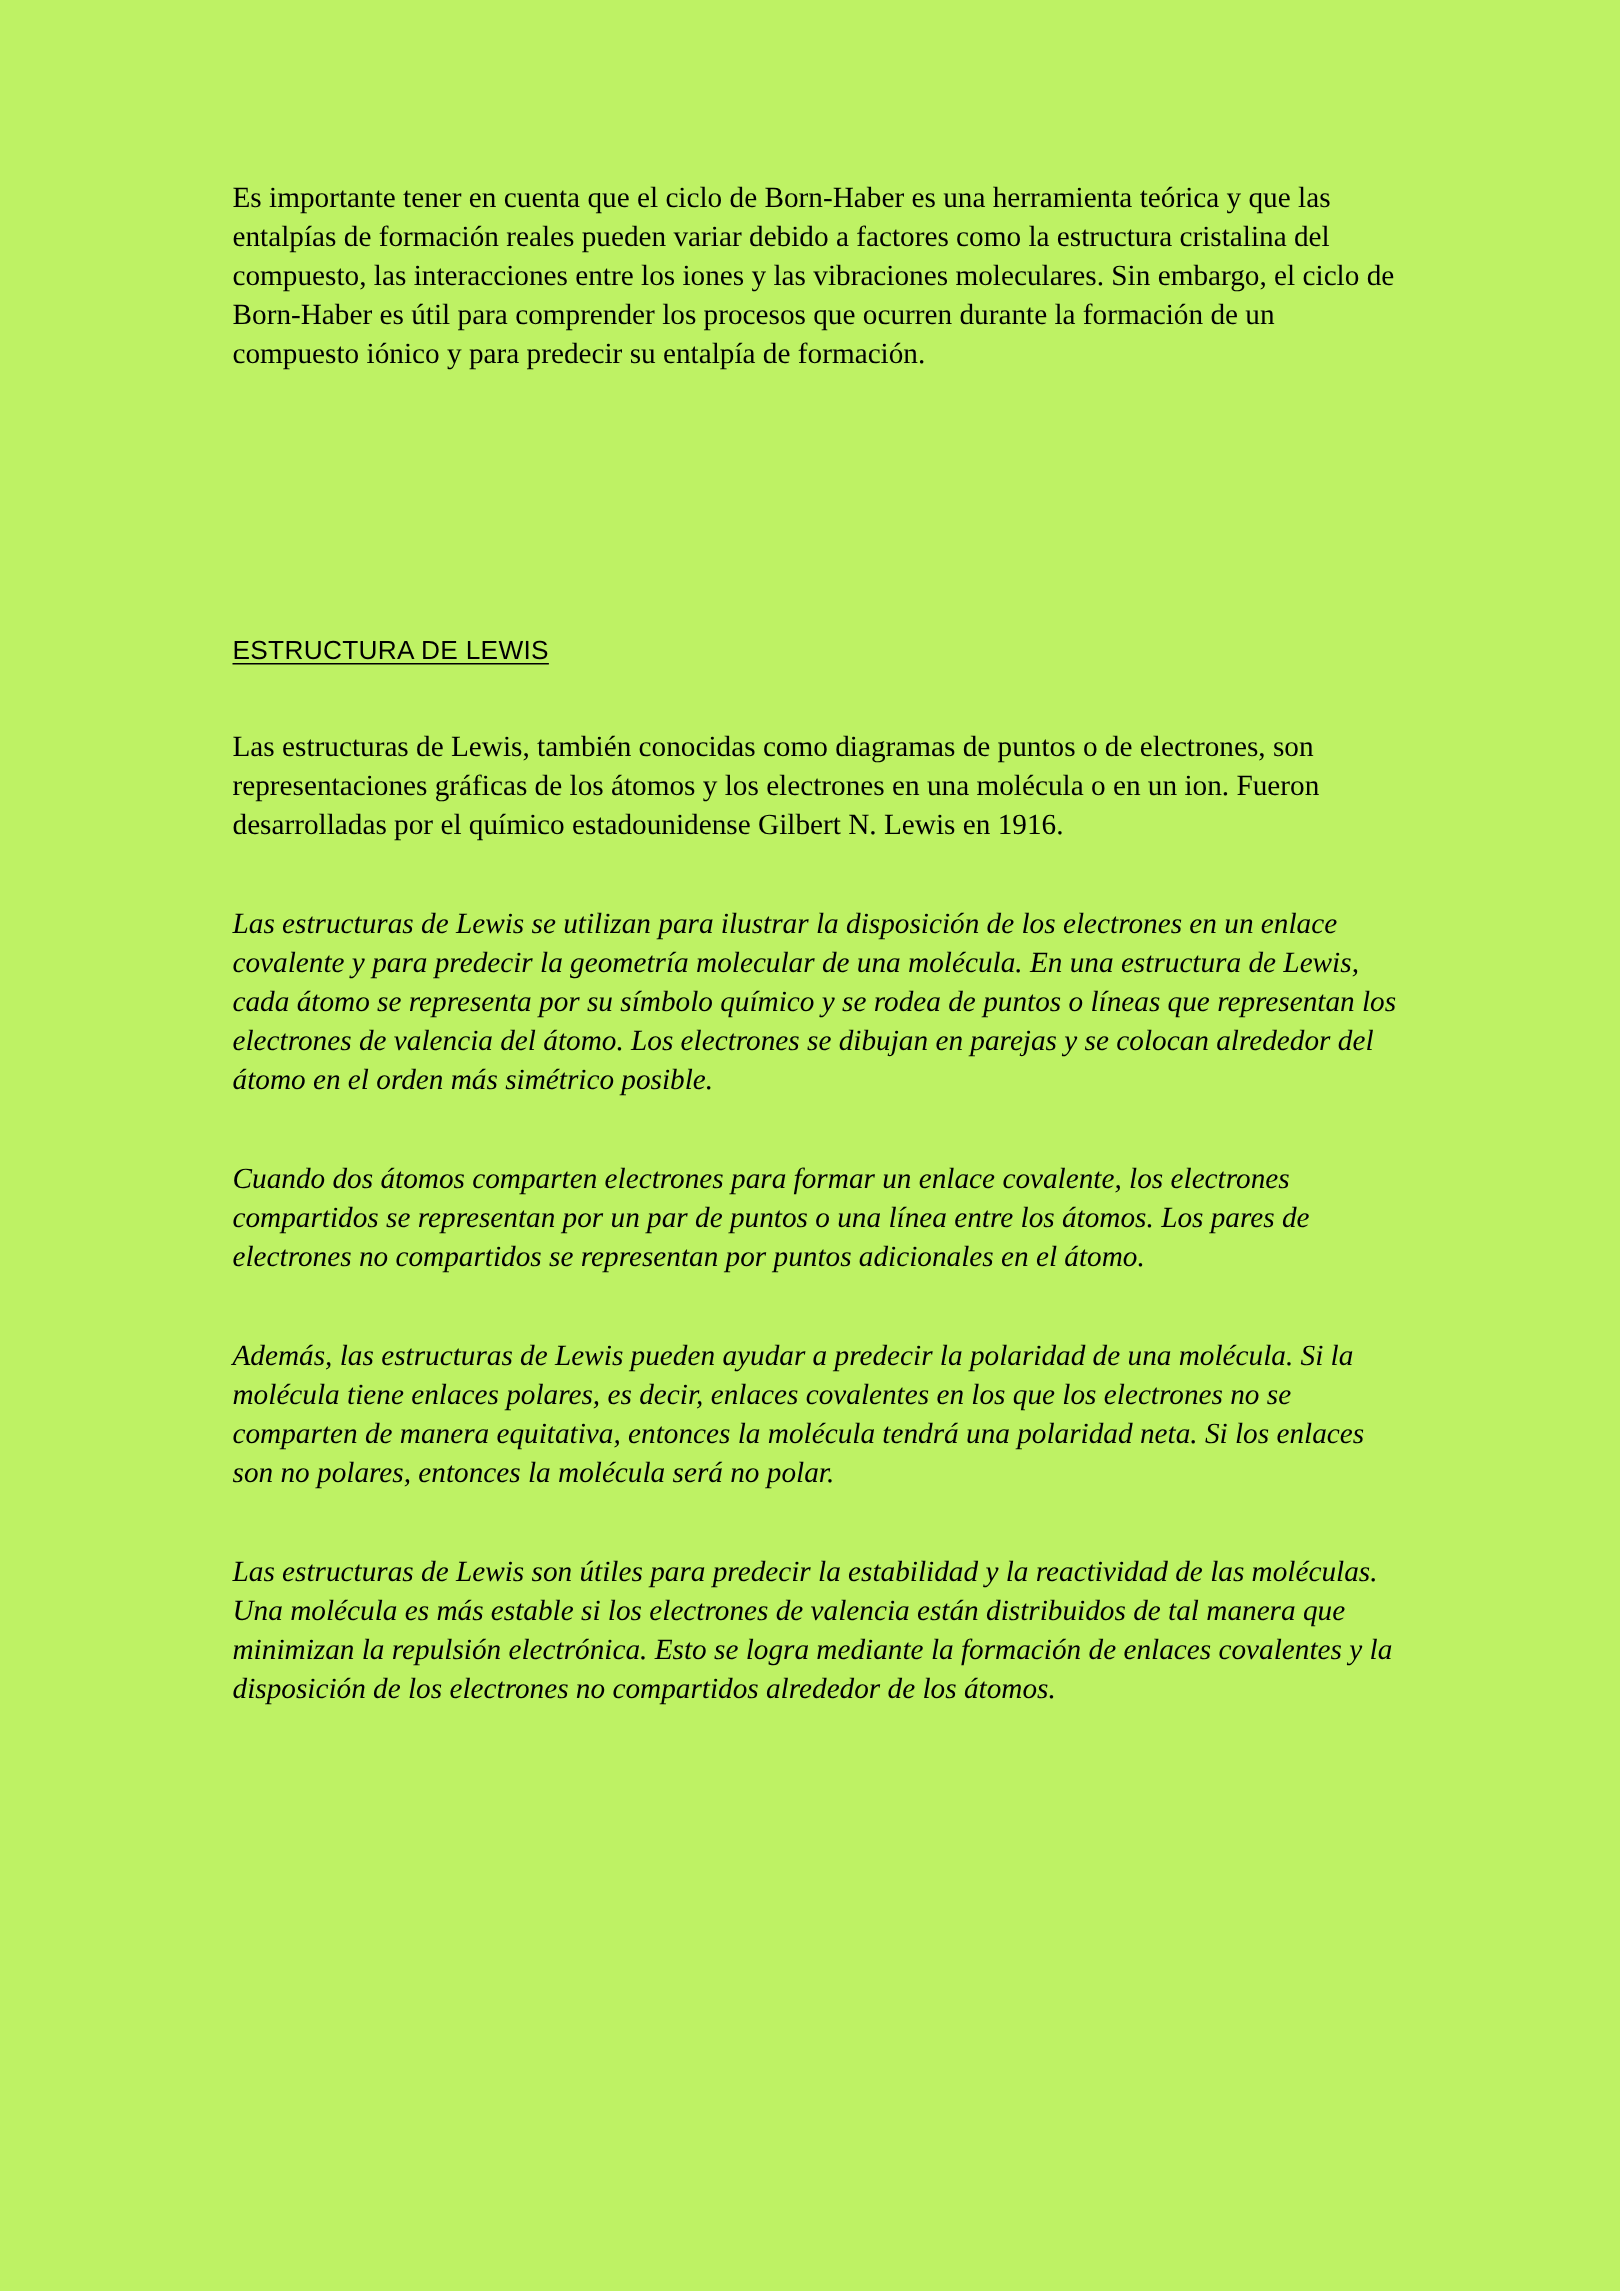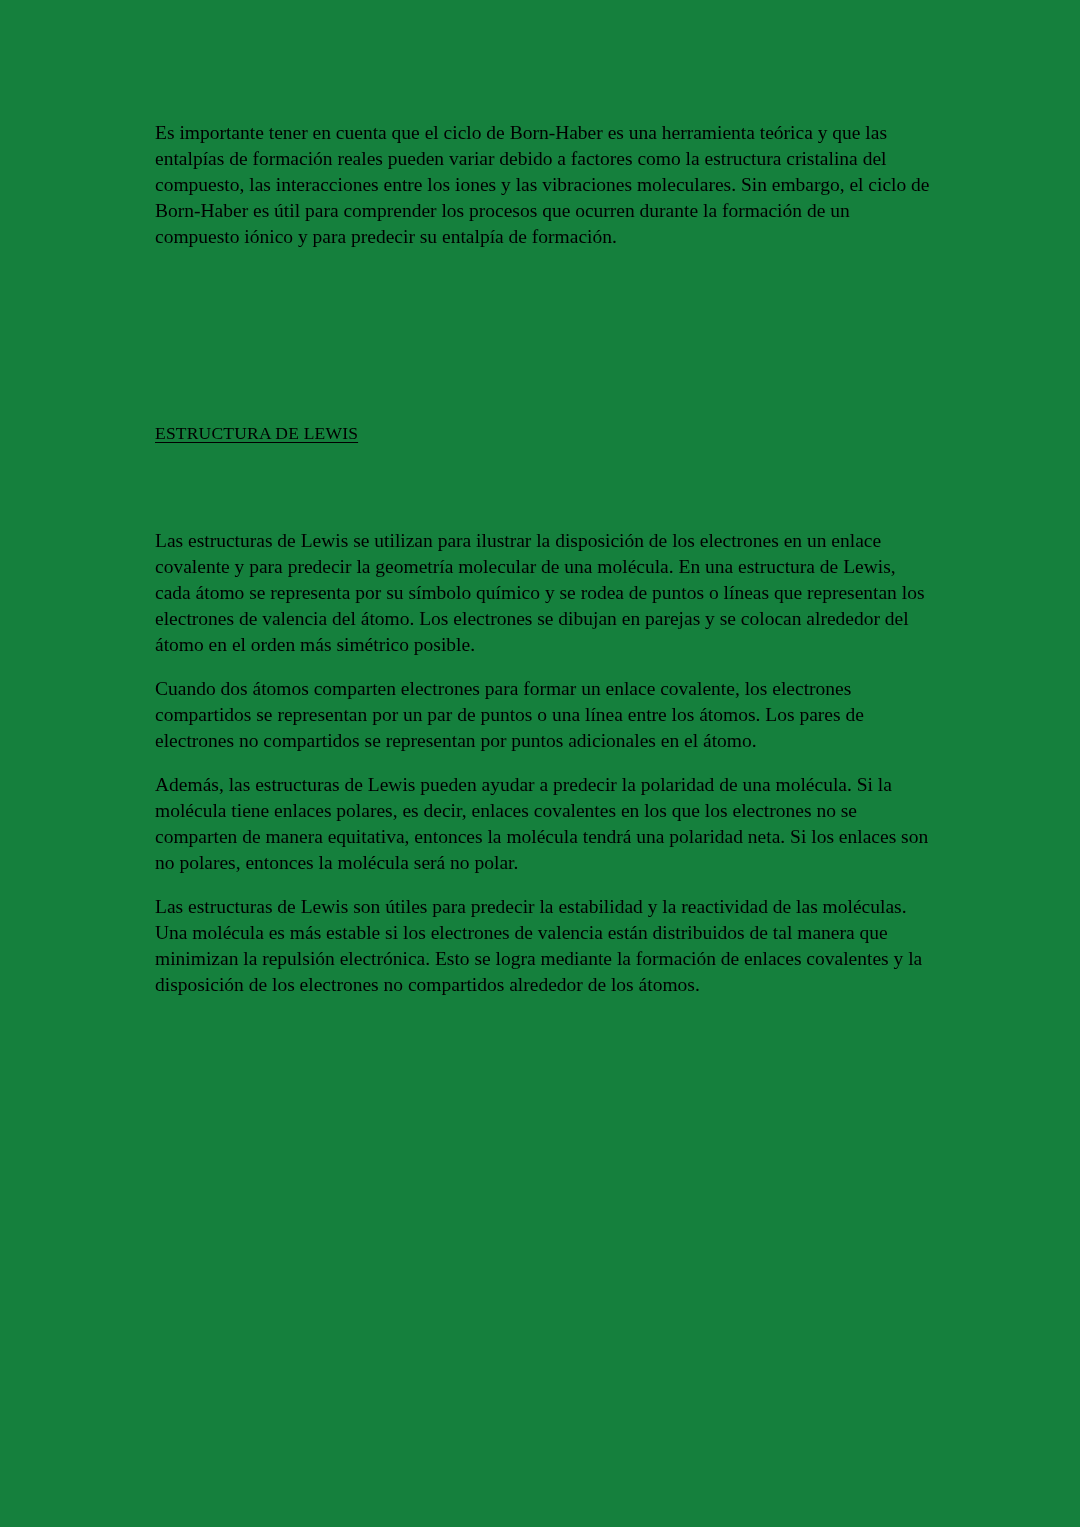--- a/index.html
+++ b/index.html
@@ -14,58 +14,60 @@
     position: relative;
     overflow: hidden;
   }
 
   .page {
     position: absolute;
     top: 0;
     left: 0;
     width: 1080px;
     height: 1527px;
-    background: #15803d;
+    background: #bef264;
     padding: 120px 148px 60px 155px;
   }
 
   .body-text {
     font-family: "Liberation Serif", "DejaVu Serif", serif;
     font-size: 19.5px;
     line-height: 26px;
     color: #000000;
     text-align: left;
   }
 
   .body-text + .body-text {
-    margin-top: 18px;
+    margin-top: 40px;
+    font-style: italic;
   }
 
   .section-heading {
-    font-family: Liberation Serif, serif;
+    font-family: Liberation Sans, sans-serif;
     font-size: 17.5px;
     font-weight: 400;
     line-height: 22px;
     color: #000000;
     text-decoration: underline;
     text-underline-offset: 3px;
     margin-top: 172px;
-    margin-bottom: 84px;
+    margin-bottom: 42px;
     letter-spacing: 0.2px;
   }
 </style>
 </head>
 <body>
 
 <div class="page">
 
   <p class="body-text">Es importante tener en cuenta que el ciclo de Born-Haber es una herramienta teórica y que las entalpías de formación reales pueden variar debido a factores como la estructura cristalina del compuesto, las interacciones entre los iones y las vibraciones moleculares. Sin embargo, el ciclo de Born-Haber es útil para comprender los procesos que ocurren durante la formación de un compuesto iónico y para predecir su entalpía de formación.</p>
 
   <h2 class="section-heading">ESTRUCTURA DE LEWIS</h2>
 
+  <p class="body-text">Las estructuras de Lewis, también conocidas como diagramas de puntos o de electrones, son representaciones gráficas de los átomos y los electrones en una molécula o en un ion. Fueron desarrolladas por el químico estadounidense Gilbert N. Lewis en 1916.</p>
 
   <p class="body-text">Las estructuras de Lewis se utilizan para ilustrar la disposición de los electrones en un enlace covalente y para predecir la geometría molecular de una molécula. En una estructura de Lewis, cada átomo se representa por su símbolo químico y se rodea de puntos o líneas que representan los electrones de valencia del átomo. Los electrones se dibujan en parejas y se colocan alrededor del átomo en el orden más simétrico posible.</p>
 
   <p class="body-text">Cuando dos átomos comparten electrones para formar un enlace covalente, los electrones compartidos se representan por un par de puntos o una línea entre los átomos. Los pares de electrones no compartidos se representan por puntos adicionales en el átomo.</p>
 
   <p class="body-text">Además, las estructuras de Lewis pueden ayudar a predecir la polaridad de una molécula. Si la molécula tiene enlaces polares, es decir, enlaces covalentes en los que los electrones no se comparten de manera equitativa, entonces la molécula tendrá una polaridad neta. Si los enlaces son no polares, entonces la molécula será no polar.</p>
 
   <p class="body-text">Las estructuras de Lewis son útiles para predecir la estabilidad y la reactividad de las moléculas. Una molécula es más estable si los electrones de valencia están distribuidos de tal manera que minimizan la repulsión electrónica. Esto se logra mediante la formación de enlaces covalentes y la disposición de los electrones no compartidos alrededor de los átomos.</p>
 
 </div>

